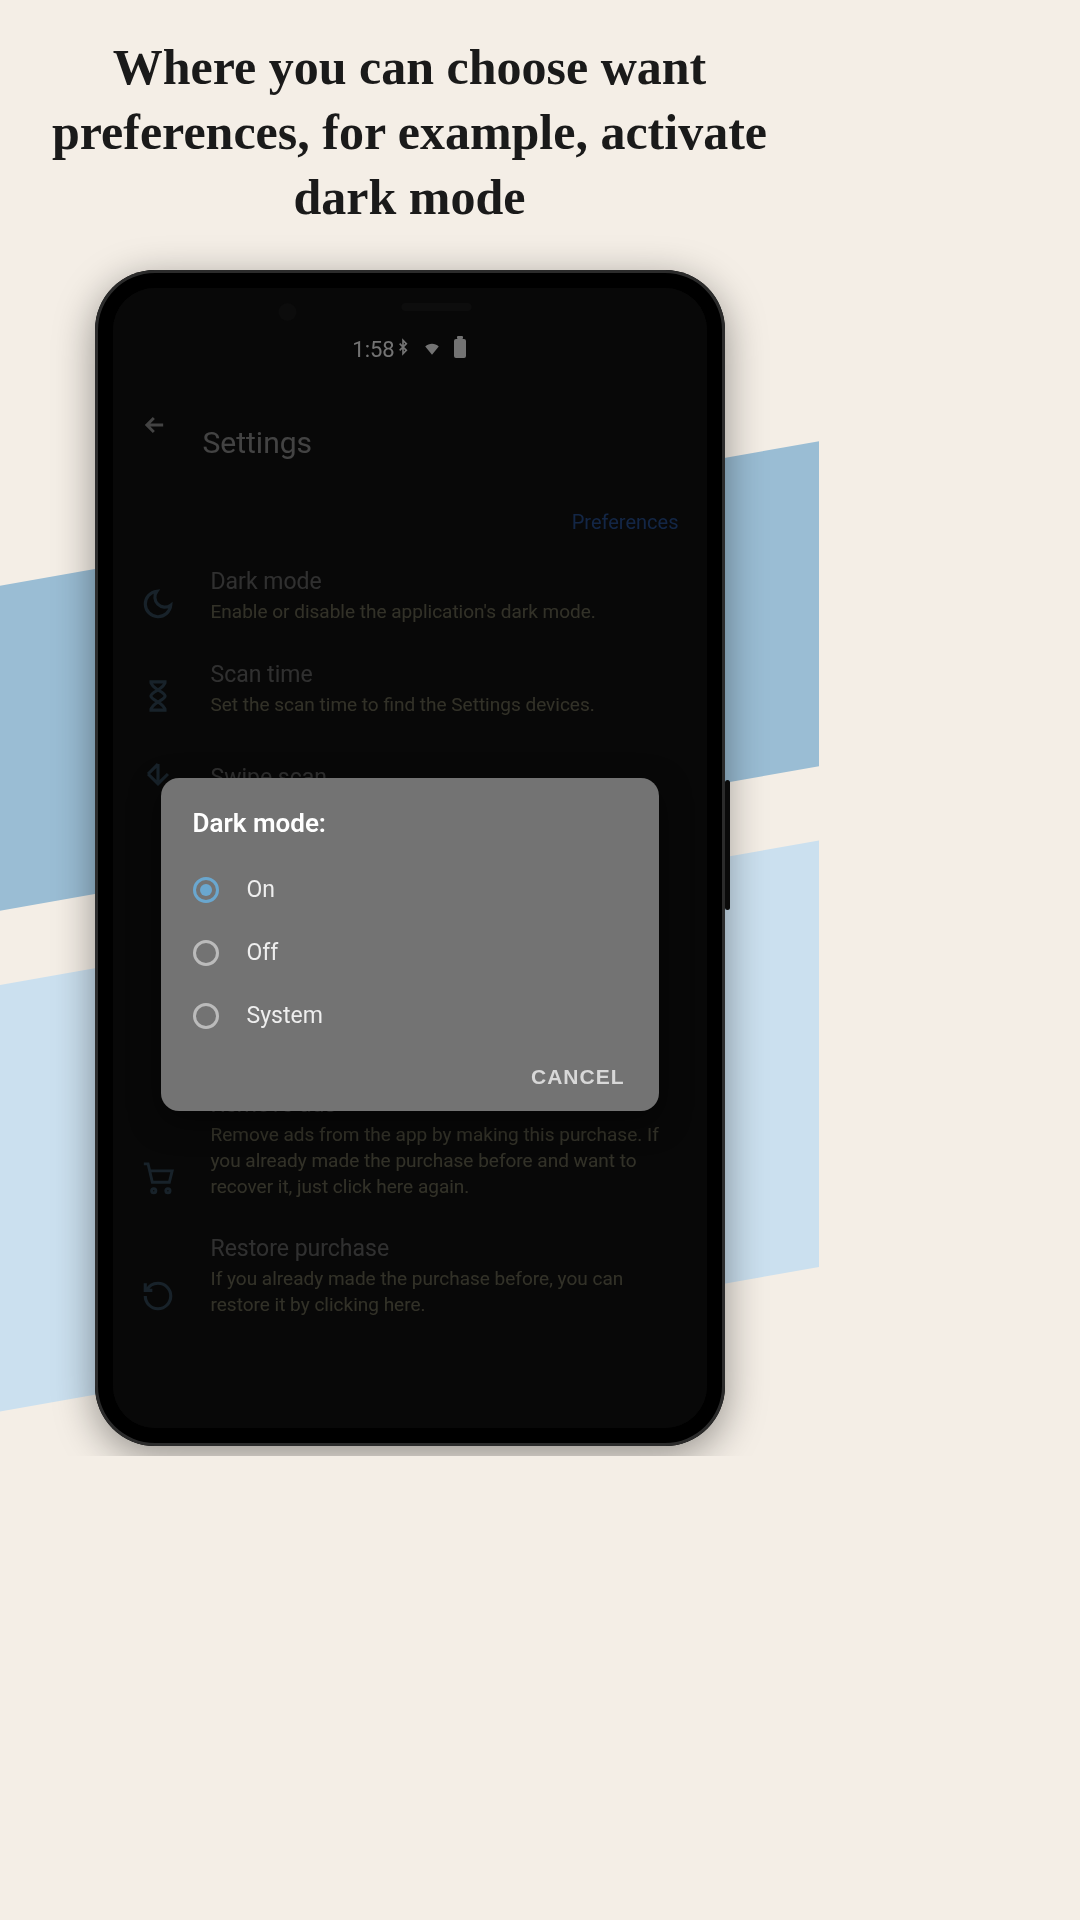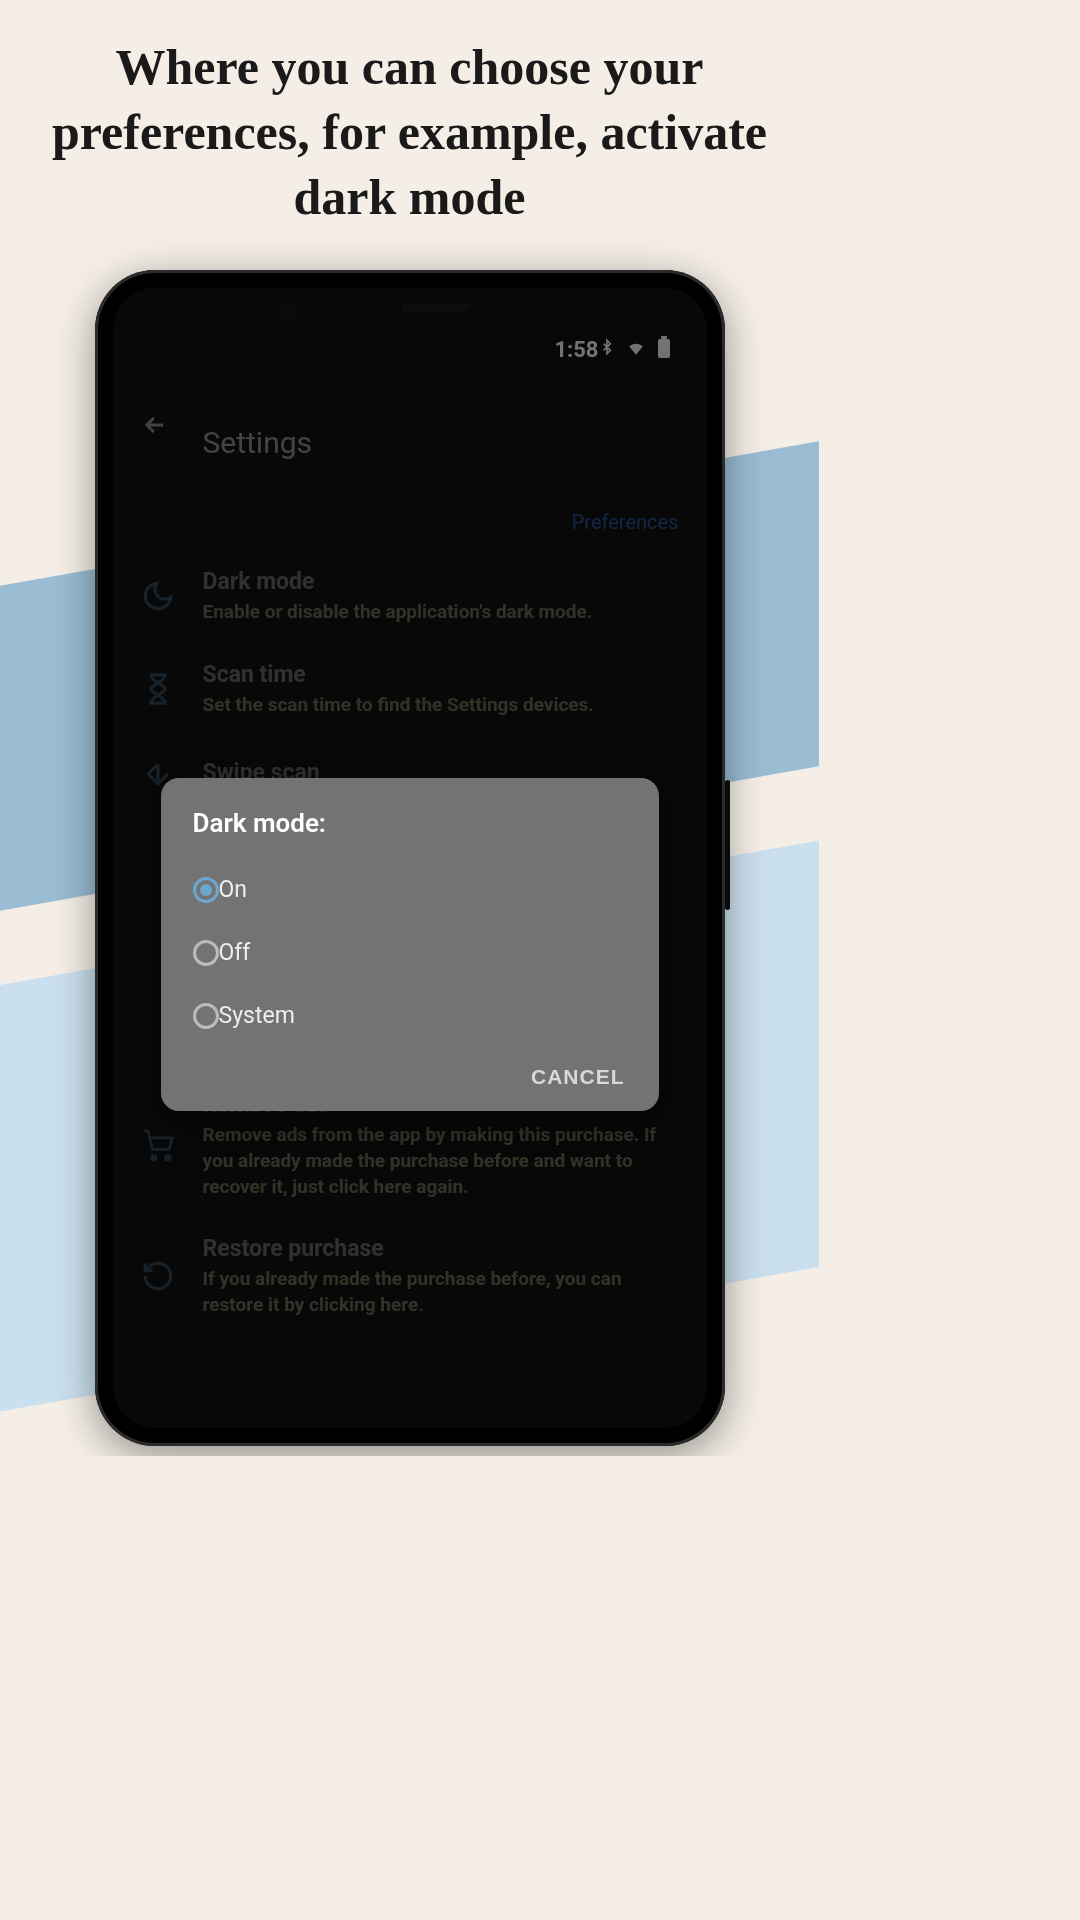--- a/index.html
+++ b/index.html
@@ -67,49 +67,48 @@
     left: 50%;
     transform: translateX(-50%);
     display: flex;
     align-items: center;
     gap: 35px;
   }
   .camera { width: 18px; height: 18px; border-radius: 50%; background: #1b1b1b; position: relative; left:-70px; top:5px;}
   .speaker { width: 70px; height: 8px; border-radius: 4px; background: #1e1e1e; }
   .status-bar {
     display: flex;
-    justify-content: flex-end;
+    justify-content: center;
     align-items: center;
     padding: 48px 36px 12px;
     font-size: 22px;
-    font-weight: 700;
+    font-weight: 400;
   }
   .status-icons { display: flex; gap: 10px; align-items: center; }
   .app-bar {
     display: flex;
     align-items: center;
     gap: 34px;
     padding: 18px 28px;
   }
   .app-bar .title { font-size: 30px; color: rgba(255,255,255,0.55); margin-top: 32px; }
   .back-arrow svg { width: 28px; height: 28px; }
   .section-label {
     color: #3b82f6;
     font-size: 20px;
     padding: 32px 28px 16px;
     opacity: 0.6;
     text-align: right;
   }
   .setting-row {
     display: flex;
-    align-items: center;
-    gap: 28px;
+    align-items: flex-end;
+    gap: 36px;
     padding: 18px 28px;
     opacity: 0.4;
-    font-weight: bold;
   }
   .setting-icon { width: 34px; flex-shrink: 0; margin-top: 4px; }
   .setting-icon svg { width: 34px; height: 34px; }
   .setting-text .stitle { font-size: 23px; color: #eee; margin-bottom: 4px; }
   .setting-text .ssub { font-size: 19px; color: #fef9c3; line-height: 1.35; }
   .dim-overlay {
     position: absolute;
     inset: 0;
     background: rgba(0,0,0,0.55);
     z-index: 5;
@@ -128,20 +127,21 @@
   }
   .dialog-title {
     font-size: 26px;
     font-weight: 600;
     color: #fff;
     padding: 0 32px 20px;
   }
   .radio-row {
     display: flex;
     align-items: center;
+    gap: 28px;
     padding: 18px 32px;
     font-size: 23px;
     color: #eee;
     cursor: pointer;
   }
   .radio-outer {
     width: 26px; height: 26px;
     border: 3px solid #bbb;
     border-radius: 50%;
     display: flex; align-items: center; justify-content: center;
@@ -173,21 +173,21 @@
     background: #0a0a0a;
     border-radius: 3px;
   }
 </style>
 </head>
 <body>
 
 <div class="bg-stripe-1"></div>
 <div class="bg-stripe-2"></div>
 
-<div class="headline">Where you can choose your preferences, for example, activate dark mode</div>
+<div class="headline">Where you can choose want preferences, for example, activate dark mode</div>
 
 <div class="phone">
   <div class="side-btn"></div>
   <div class="screen">
     <div class="notch">
       <div class="camera"></div>
       <div class="speaker"></div>
     </div>
 
     <div class="status-bar">

